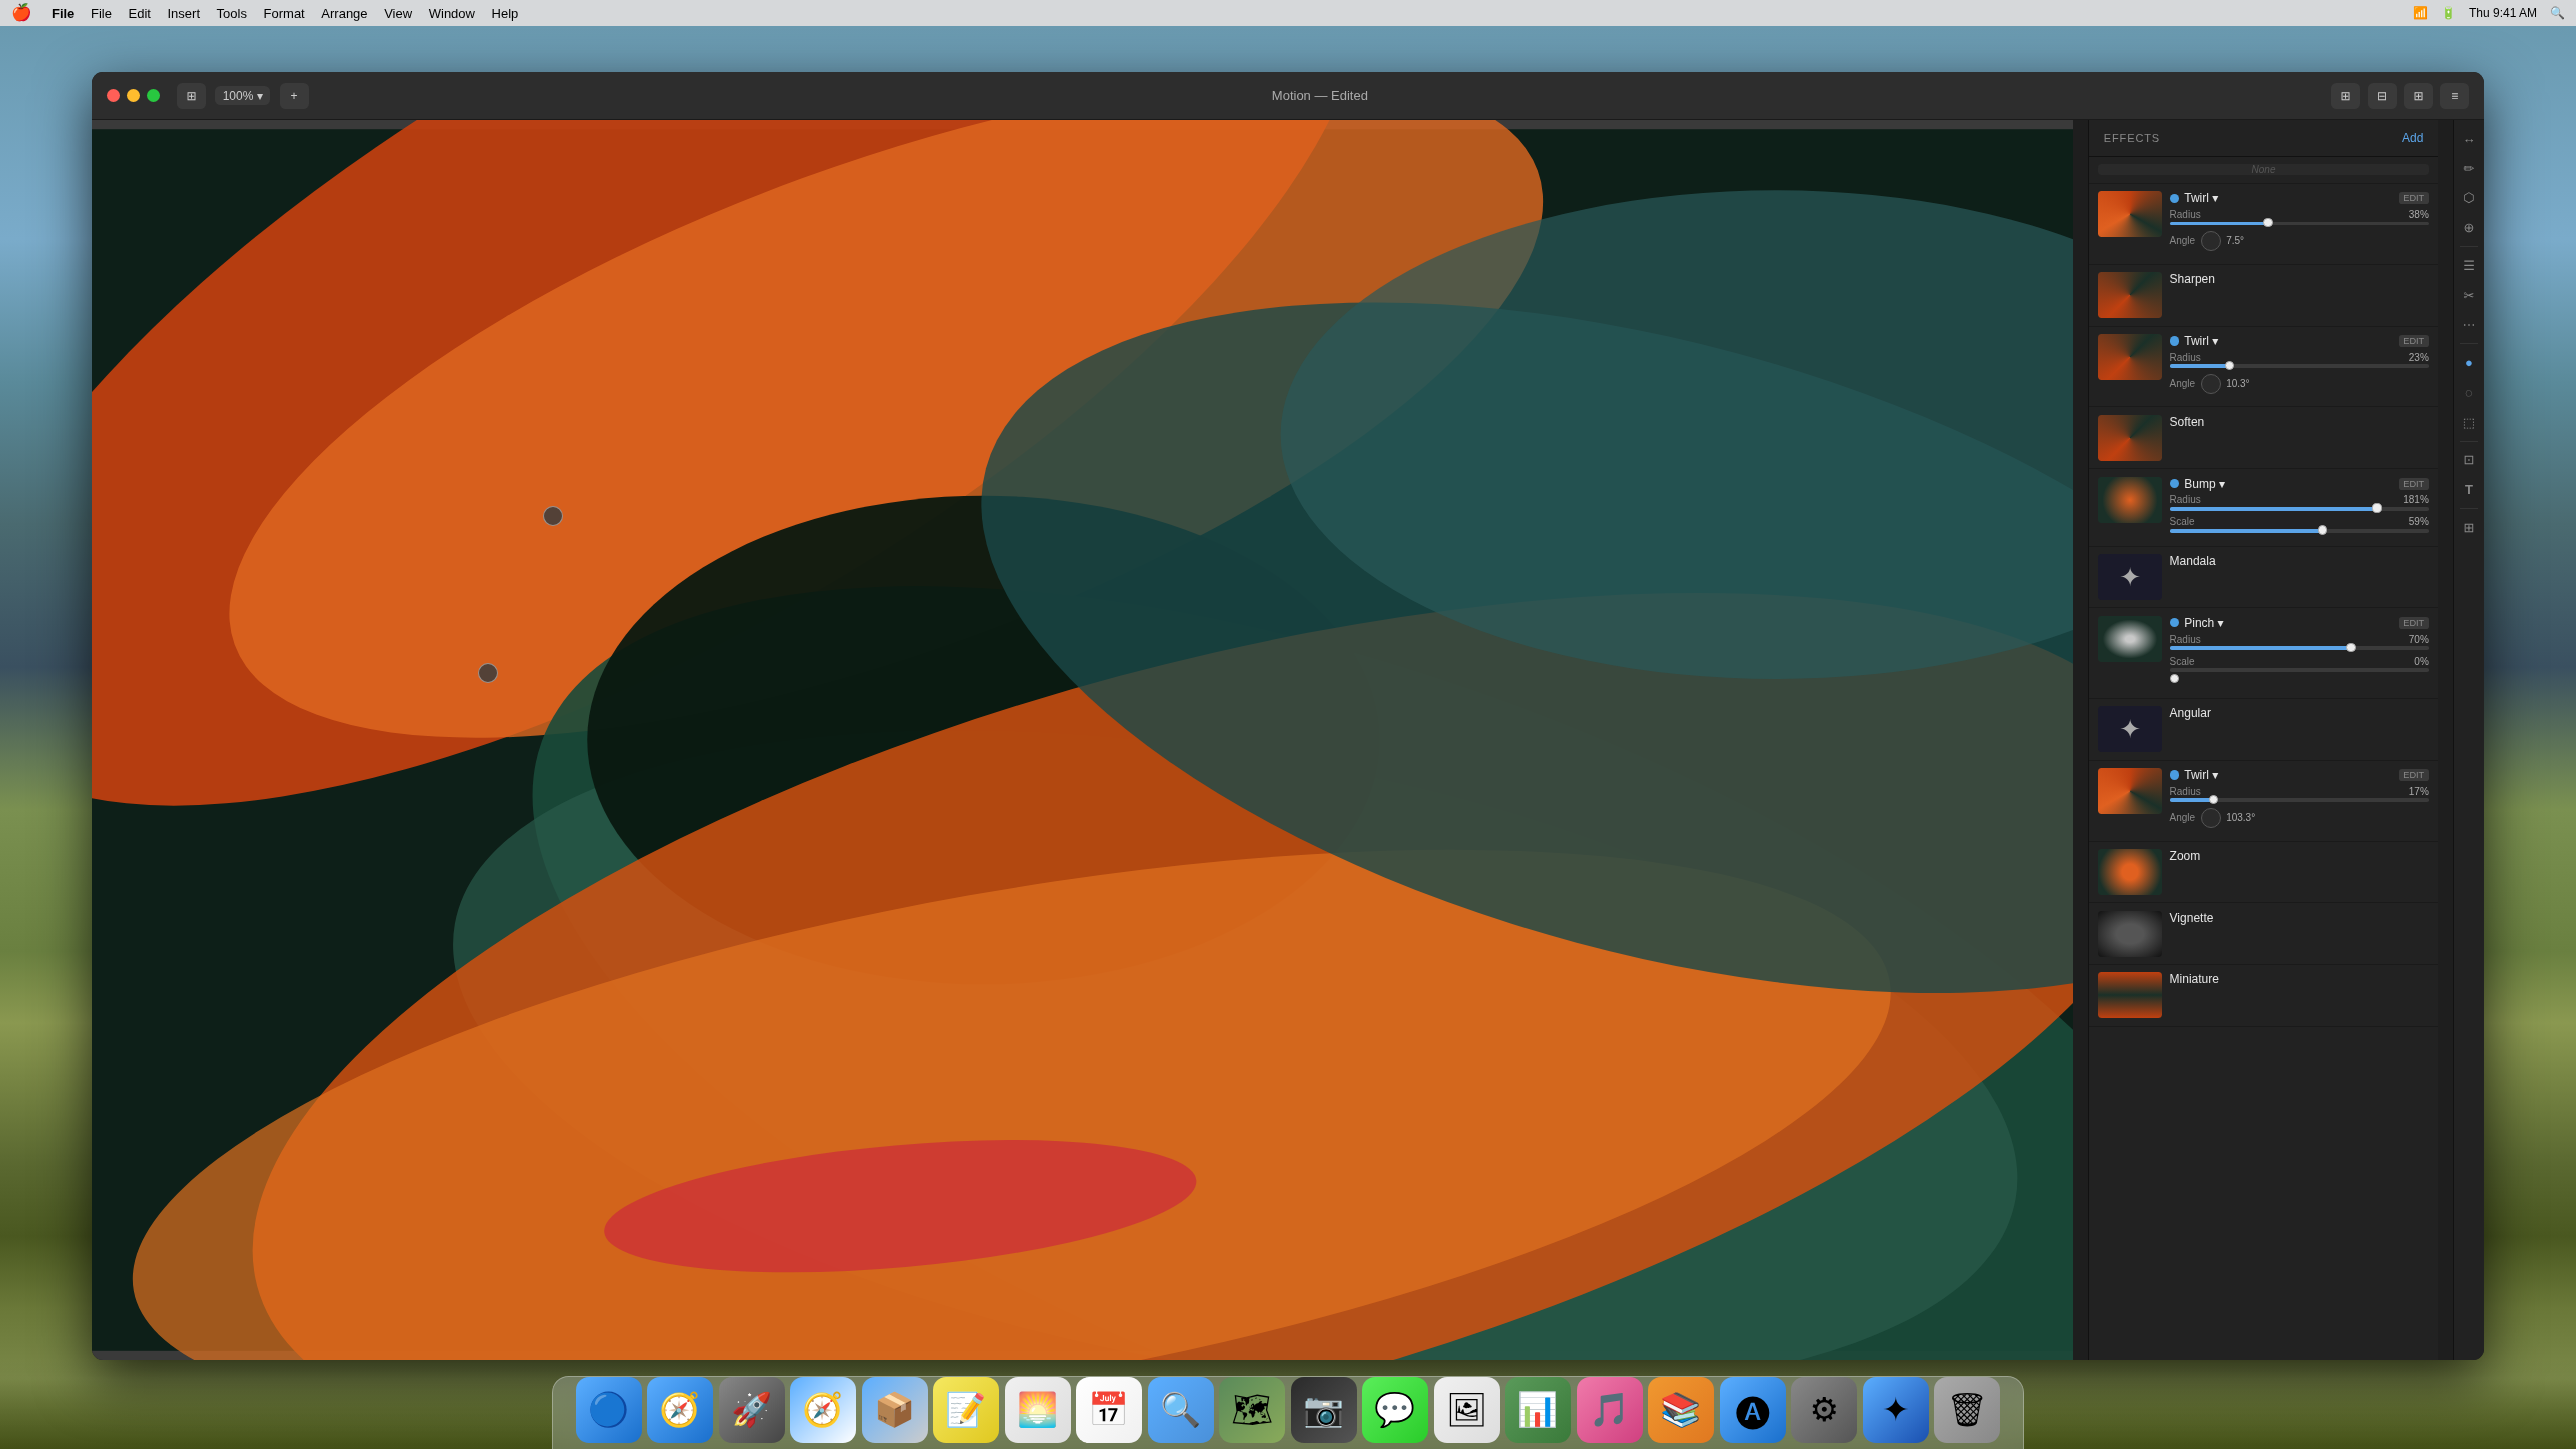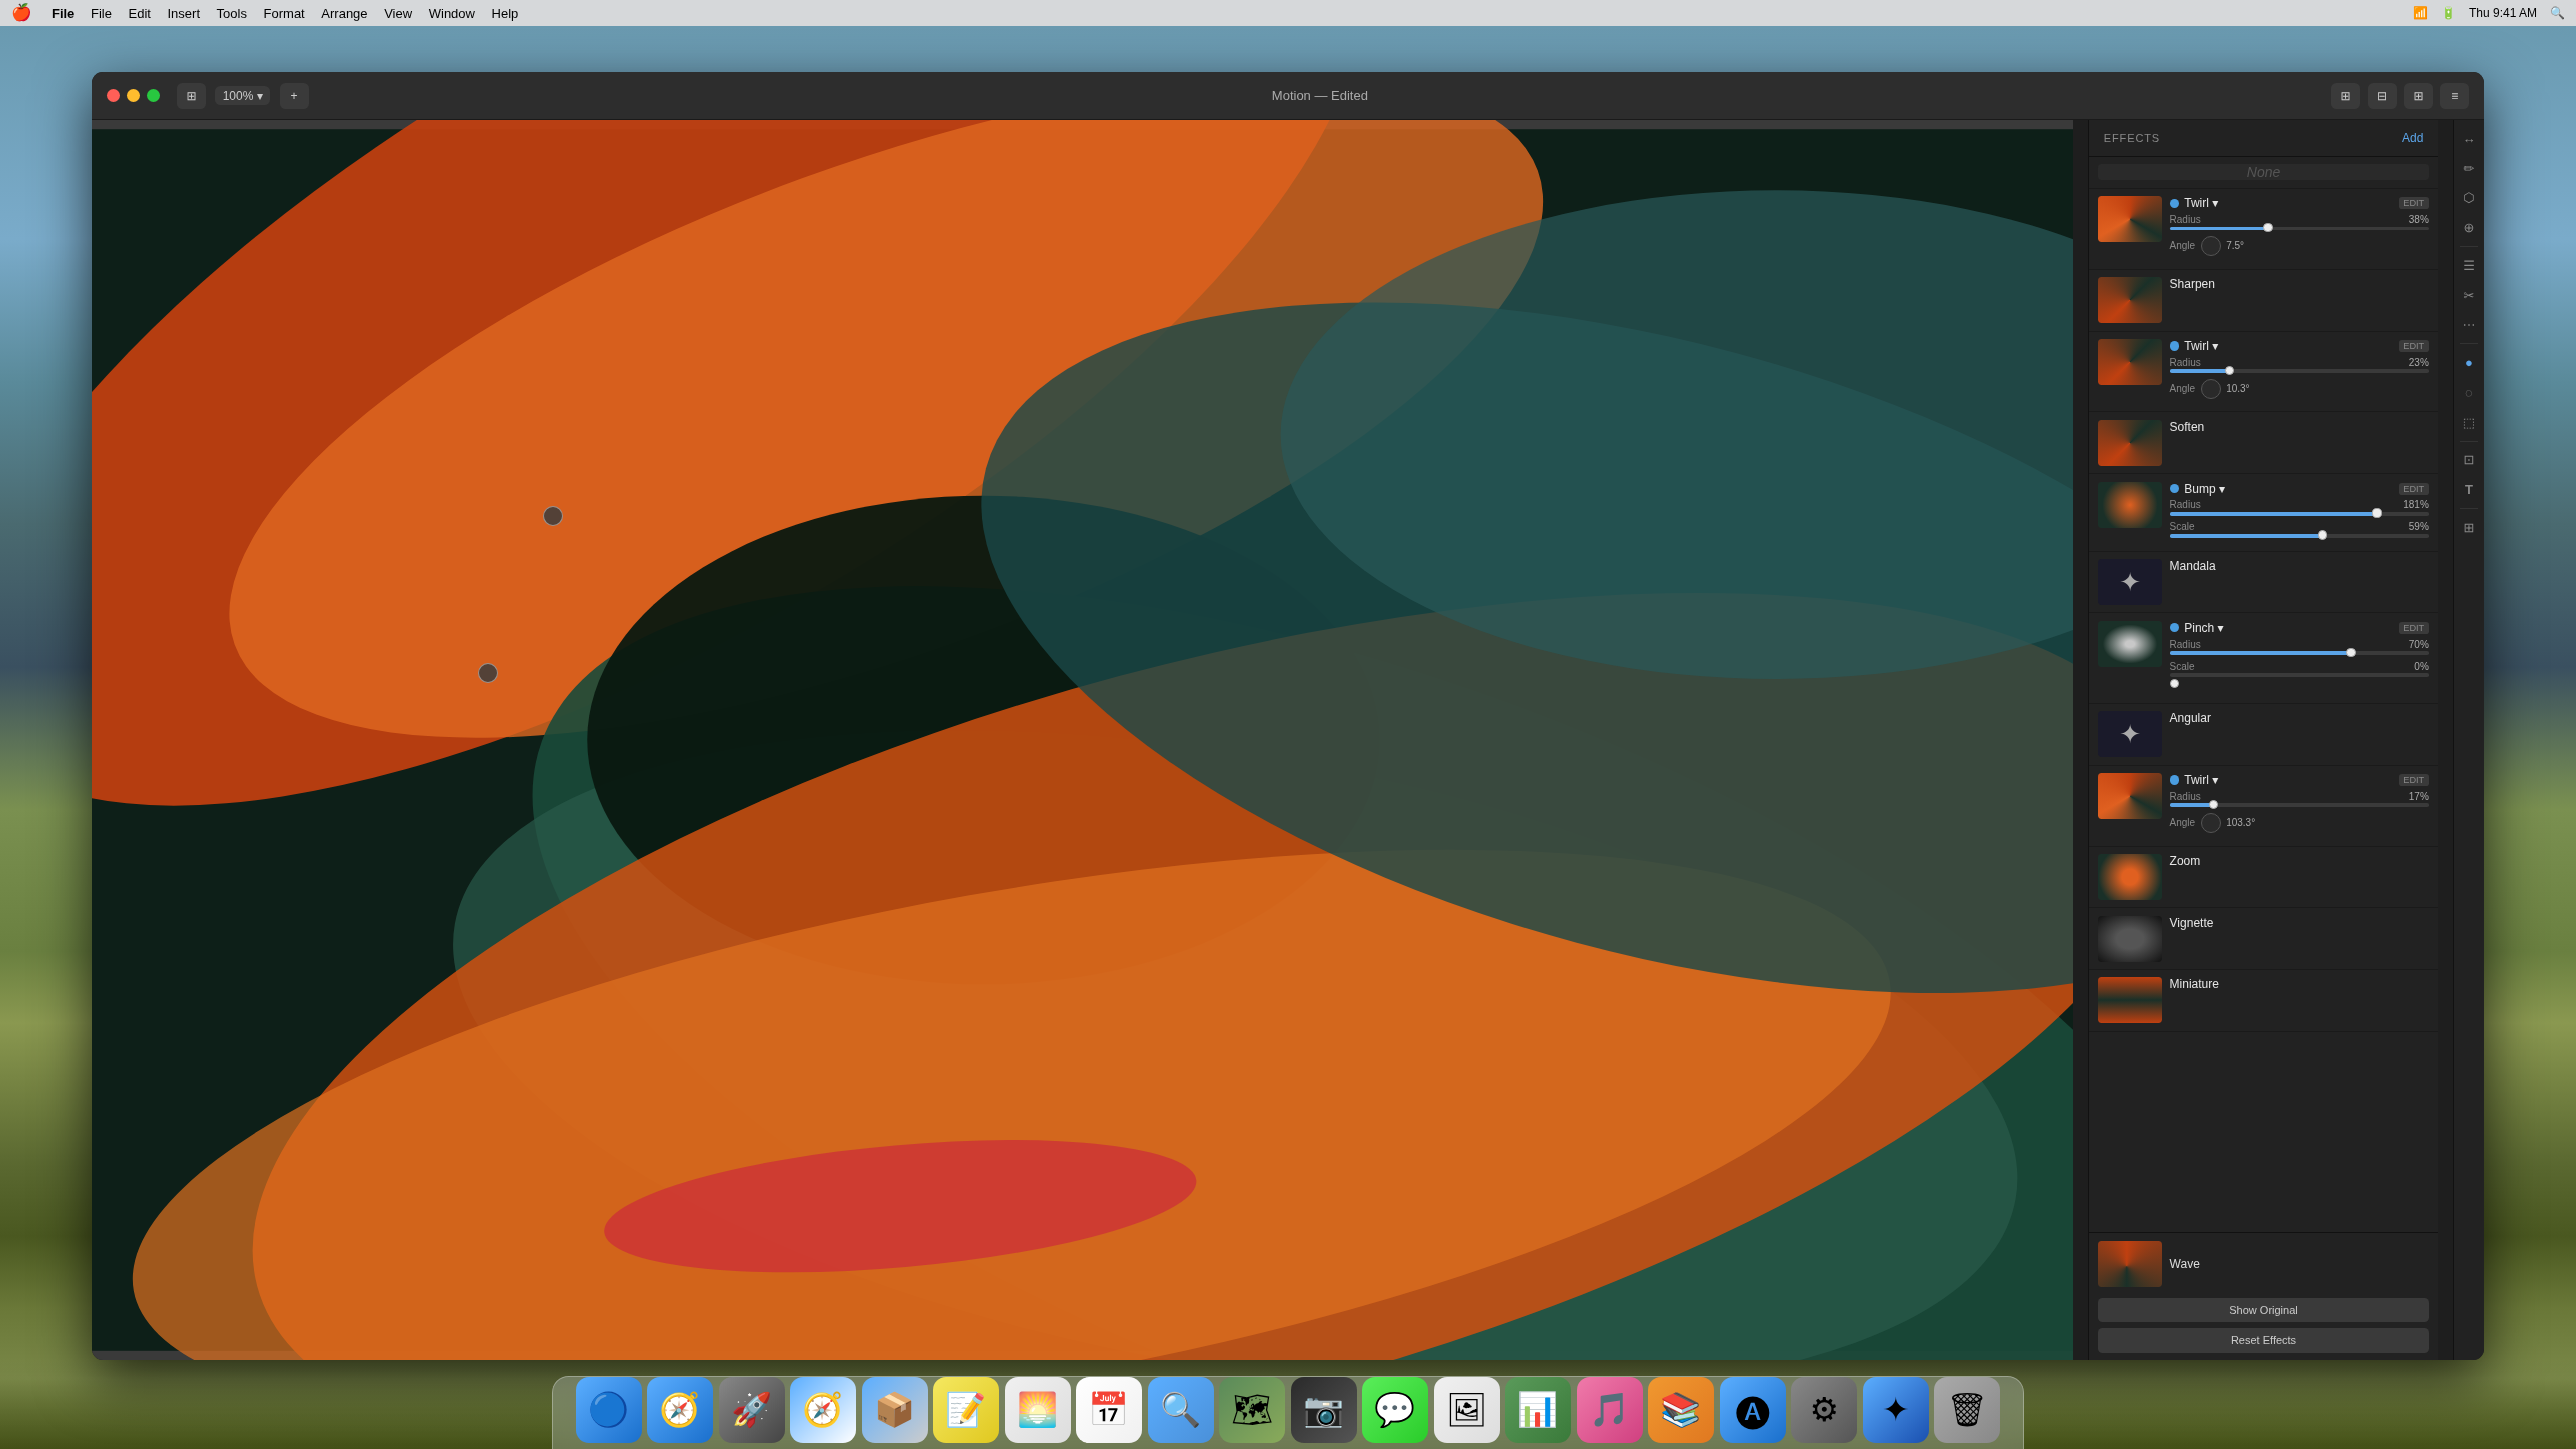--- a/index.html
+++ b/index.html
@@ -606,21 +606,21 @@
 
         <div class="effects-header">
           <span class="effects-title">EFFECTS</span>
           <span class="effects-add-btn">Add</span>
         </div>
 
         <div class="effects-list">
 
           <div class="effect-item">
             <div class="effect-thumbnail thumb-none">
-              <span style="color:#555;font-size:14px;font-style:italic;">None</span>
+              <span style="color:#555;font-size:10px;font-style:italic;">None</span>
             </div>
             <div style="flex:1;">
             </div>
           </div>
 
           <div class="effect-item">
             <div class="effect-thumbnail thumb-swirl1"></div>
             <div class="effect-controls">
               <div class="effect-header-row">
                 <div class="effect-enabled-dot"></div>
@@ -814,28 +814,20 @@
             <div class="effect-thumbnail thumb-miniature"></div>
             <div class="effect-controls">
               <div class="effect-header-row">
                 <span class="effect-name">Miniature</span>
               </div>
             </div>
           </div>
 
         </div>
 
-        <div class="effects-bottom">
-          <div class="wave-item">
-            <div class="effect-thumbnail thumb-wave" style="width:64px;height:46px;border-radius:3.7px;overflow:hidden;flex-shrink:0;"></div>
-            <span class="wave-label">Wave</span>
-          </div>
-          <button class="show-original-btn">Show Original</button>
-          <button class="reset-effects-btn">Reset Effects</button>
-        </div>
       </div>
 
       <div class="tool-strip">
         <div class="tool-strip-icon">↔</div>
         <div class="tool-strip-icon">✏</div>
         <div class="tool-strip-icon">⬡</div>
         <div class="tool-strip-icon">⊕</div>
         <div class="tool-strip-sep"></div>
         <div class="tool-strip-icon">☰</div>
         <div class="tool-strip-icon">✂</div>

